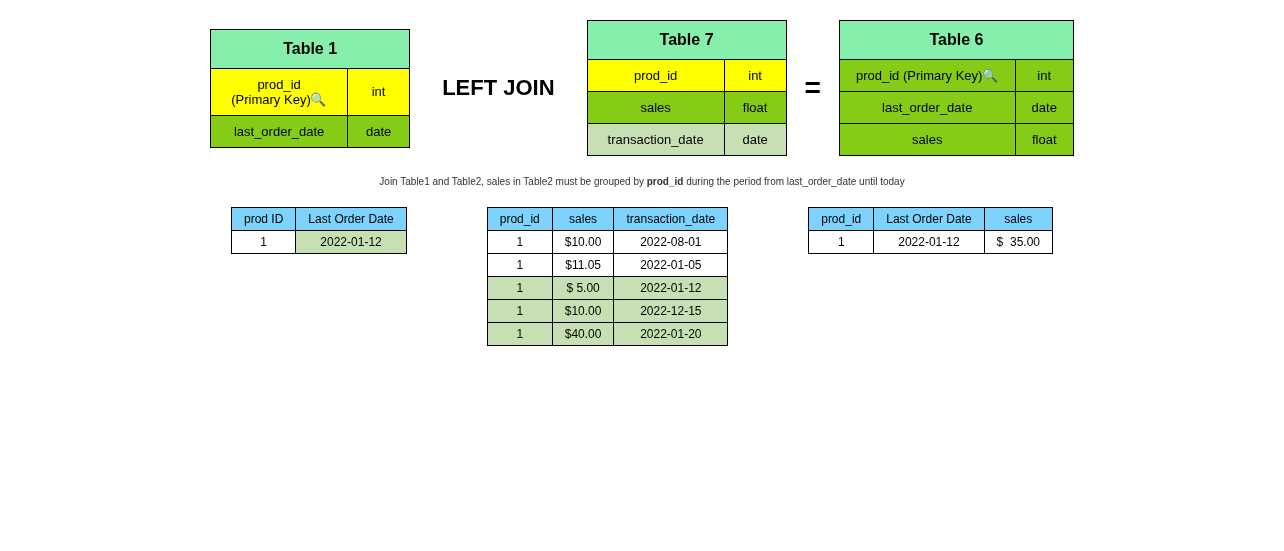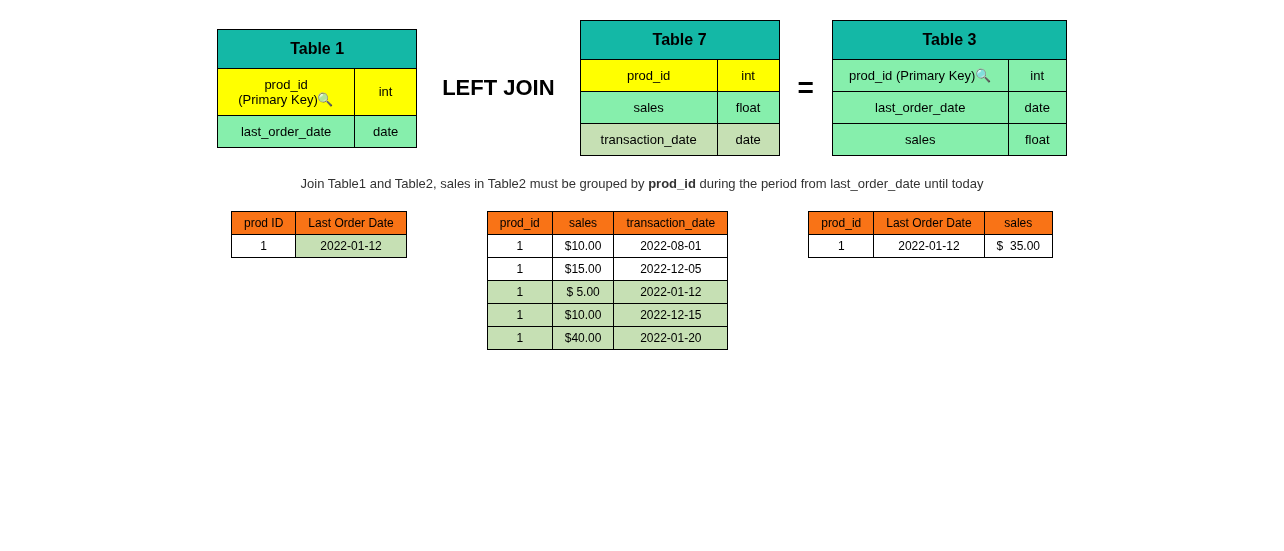--- a/index.html
+++ b/index.html
@@ -19,62 +19,62 @@
     
     .top-section {
       display: flex;
       align-items: center;
       gap: 0px;
       justify-content: center;
     }
     .join-label {
       font-size: 22px;
       font-weight: bold;
-      margin: 0 25px;
+      margin: 0 32px;
       white-space: nowrap;
       align-self: center;
     }
     .equals-label {
       font-size: 28px;
       font-weight: bold;
       margin: 0 18px;
       align-self: center;
     }
     
     .schema-table {
       border-collapse: collapse;
       min-width: 200px;
     }
     .schema-table th {
       font-weight: bold;
       font-size: 16px;
       text-align: center;
       padding: 10px 20px;
       border: 1.5px solid #000;
-      background: #14b8a6;
+      background: #86efac;
     }
     .schema-table td {
       padding: 8px 16px;
       border: 1.5px solid #000;
       text-align: center;
       font-size: 13px;
     }
     .cell-yellow {
       background: #ffff00;
     }
     .cell-green {
       background: #c6e0b4;
     }
     .cell-white {
-      background: #86efac;
+      background: #84cc16;
     }
     
     .description {
       text-align: center;
-      font-size: 13px;
+      font-size: 10px;
       color: #333;
     }
     .description strong {
       font-weight: bold;
     }
     
     .bottom-section {
       display: flex;
       align-items: flex-start;
       justify-content: center;
@@ -85,21 +85,21 @@
     }
     .data-table {
       border-collapse: collapse;
     }
     .data-table th {
       border: 1.5px solid #000;
       padding: 4px 12px;
       text-align: center;
       font-weight: normal;
       font-size: 12px;
-      background: #f97316;
+      background: #7dd3fc;
     }
     .data-table td {
       border: 1.5px solid #000;
       padding: 4px 12px;
       text-align: center;
       font-size: 12px;
     }
     .row-white { background: #fff; }
     .row-green { background: #c6e0b4; }
   </style>
@@ -155,21 +155,21 @@
         </tbody>
       </table>
     </div>
 
     <div class="equals-label">=</div>
 
     <div>
       <table class="schema-table">
         <thead>
           <tr>
-            <th colspan="2">Table 3</th>
+            <th colspan="2">Table 6</th>
           </tr>
         </thead>
         <tbody>
           <tr>
             <td class="cell-white">prod_id (Primary Key)🔍</td>
             <td class="cell-white">int</td>
           </tr>
           <tr>
             <td class="cell-white">last_order_date</td>
             <td class="cell-white">date</td>
@@ -219,22 +219,22 @@
           </tr>
         </thead>
         <tbody>
           <tr class="row-white">
             <td>1</td>
             <td>$10.00</td>
             <td>2022-08-01</td>
           </tr>
           <tr class="row-white">
             <td>1</td>
-            <td>$15.00</td>
-            <td>2022-12-05</td>
+            <td>$11.05</td>
+            <td>2022-01-05</td>
           </tr>
           <tr class="row-green">
             <td>1</td>
             <td>$ 5.00</td>
             <td>2022-01-12</td>
           </tr>
           <tr class="row-green">
             <td>1</td>
             <td>$10.00</td>
             <td>2022-12-15</td>

